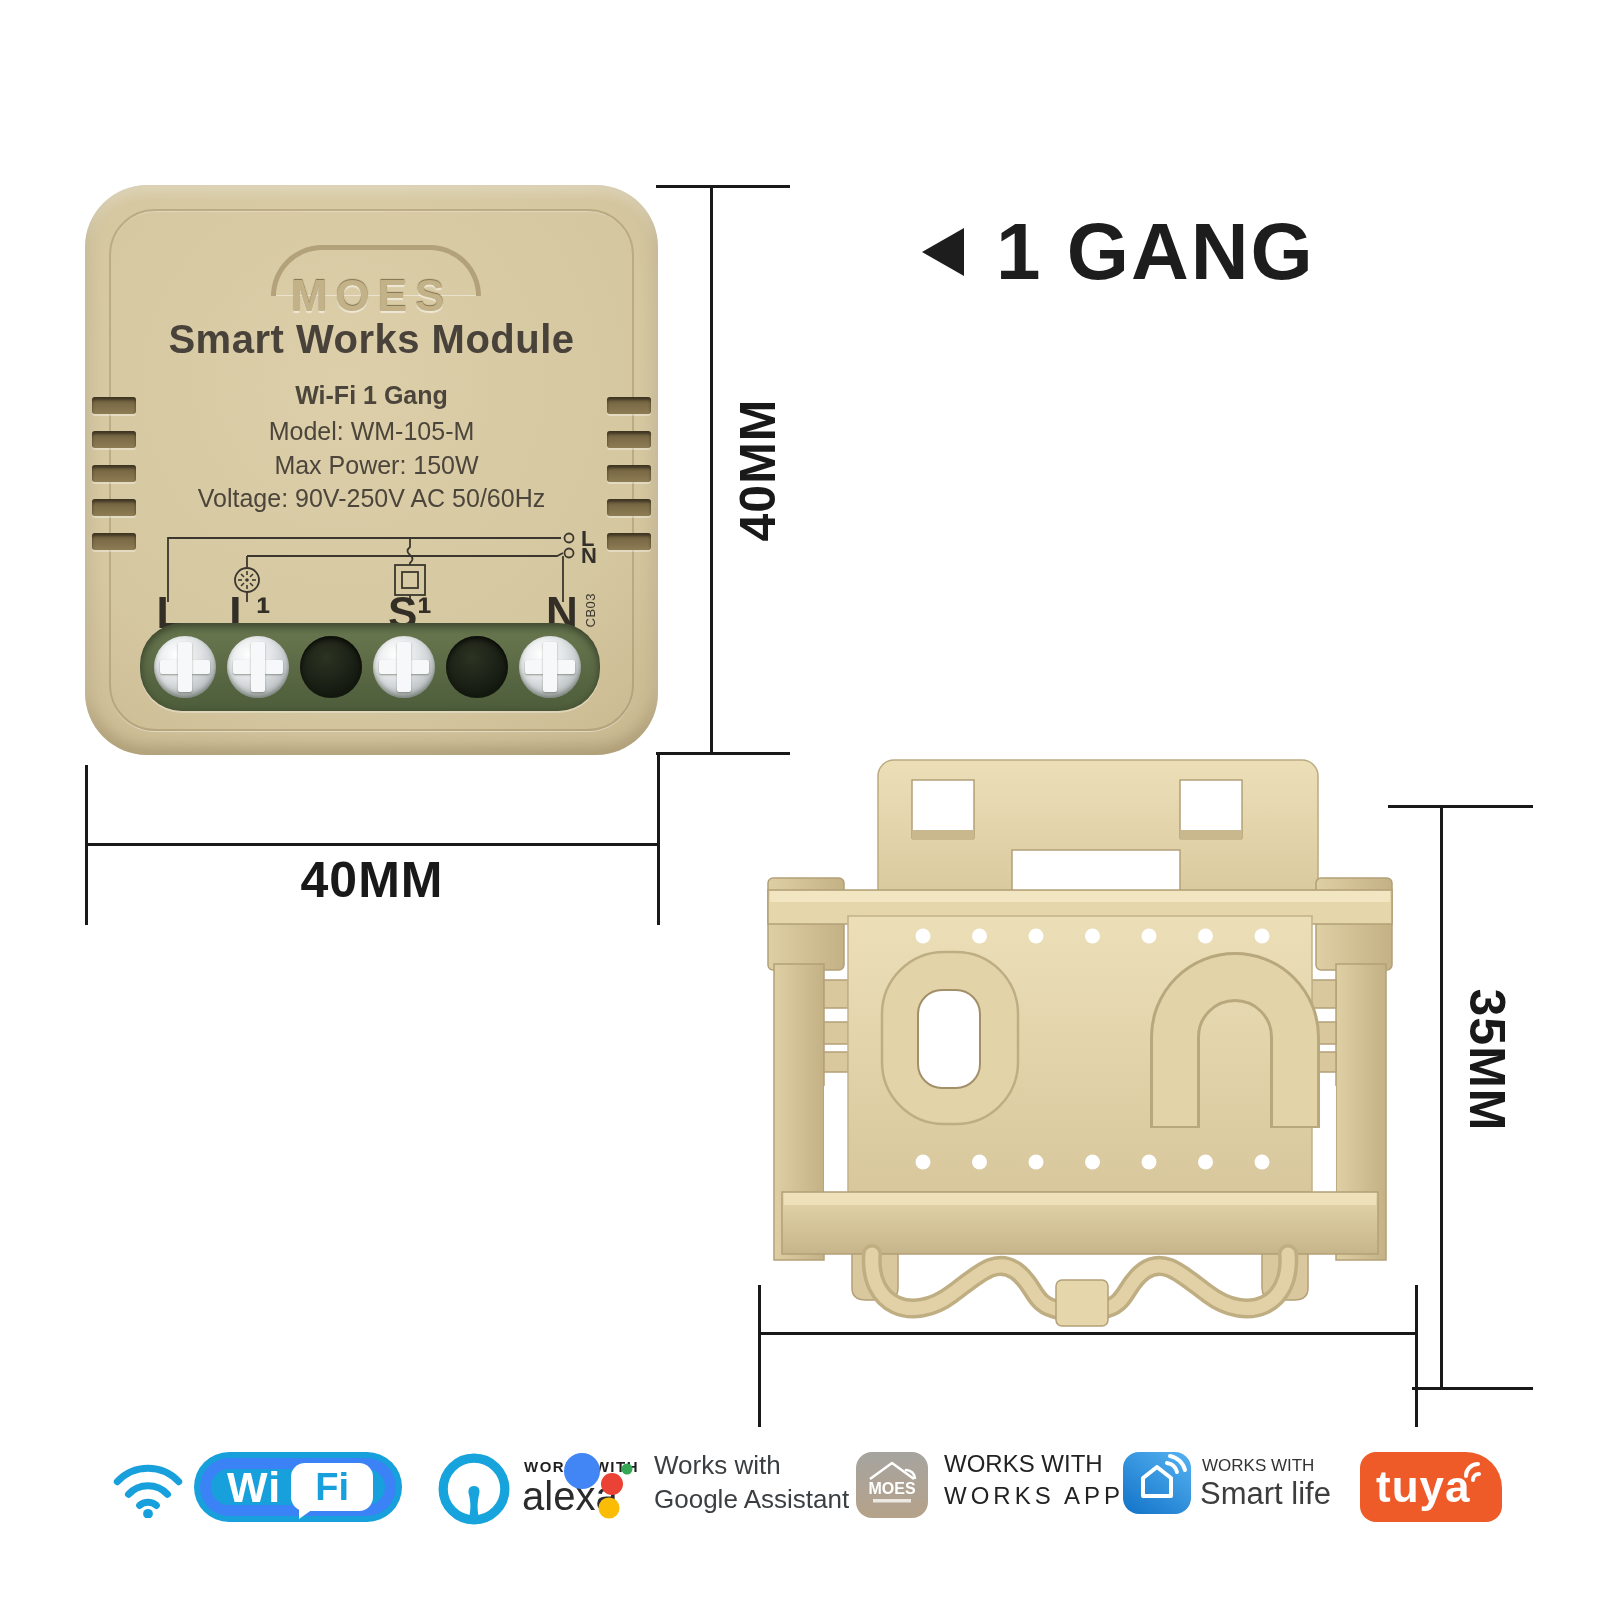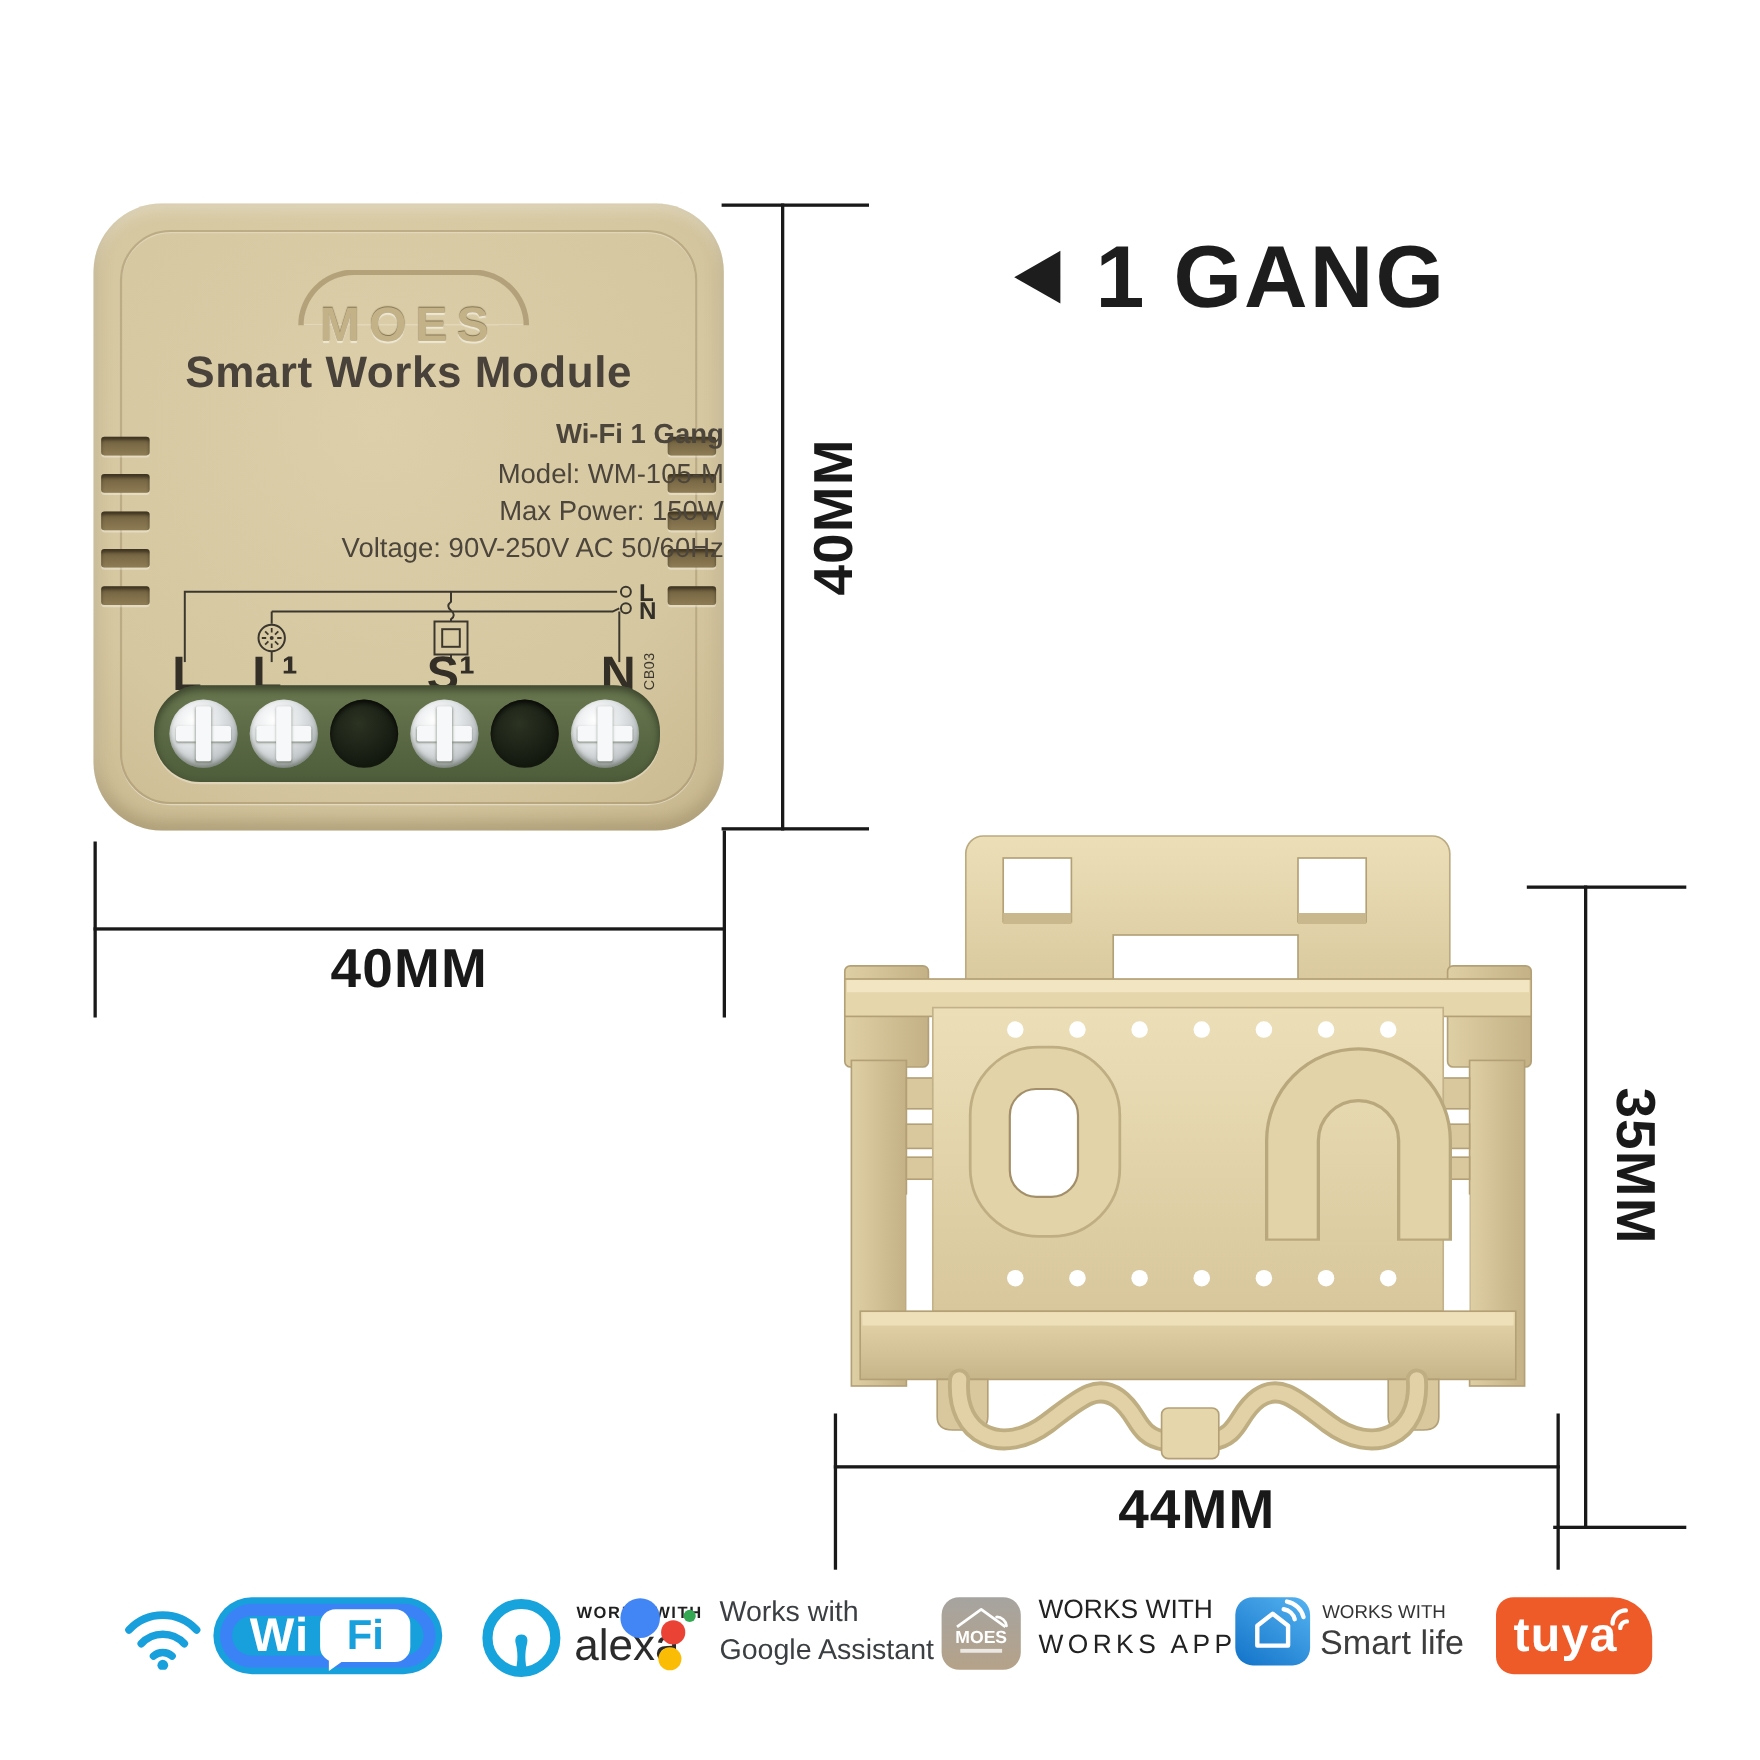--- a/index.html
+++ b/index.html
@@ -16,21 +16,21 @@
     background:linear-gradient(#6e5e3c,#8d7c54);
     box-shadow:inset 0 3px 3px rgba(0,0,0,.45), 0 2px 0 rgba(255,255,255,.35);}
   .moes-arc{position:absolute;left:186px;top:60px;width:200px;height:46px;
     border:5px solid rgba(148,128,88,.55);border-bottom:none;border-radius:100px 100px 0 0;
     box-shadow:0 -1px 0 rgba(255,255,255,.45) inset;}
   .moes-word{position:absolute;left:0;right:0;top:86px;text-align:center;
     font-size:44px;font-weight:700;letter-spacing:8px;color:#c3b187;
     text-shadow:0 -1px 1px rgba(98,82,50,.75), 0 2px 1px rgba(255,255,255,.55);}
   .dev-title{position:absolute;left:0;right:0;top:132px;text-align:center;
     font-size:40px;font-weight:700;color:#49423a;letter-spacing:.5px;}
-  .dev-spec{position:absolute;left:0;right:0;text-align:right;color:#4c453b;}
+  .dev-spec{position:absolute;left:0;right:0;text-align:center;color:#4c453b;}
   .spec0{top:196px;font-size:25px;font-weight:700;}
   .spec1{top:232px;font-size:25px;font-weight:400;}
   .spec2{top:266px;font-size:25px;font-weight:400;padding-left:10px;}
   .spec3{top:299px;font-size:25px;font-weight:400;}
   .diagram{position:absolute;left:70px;top:335px;}
   .term-label{position:absolute;font-size:44px;font-weight:600;color:#332f27;top:403px;transform:translateX(-50%);}
   .cb03{position:absolute;left:478px;top:408px;width:54px;font-size:13px;color:#3b372e;
     transform:rotate(-90deg);transform-origin:center;letter-spacing:.5px;}
   .tblock{position:absolute;left:55px;top:438px;width:460px;height:88px;border-radius:42px;
     background:linear-gradient(#6a7950,#4d5c3a);box-shadow:inset 0 4px 8px rgba(0,0,0,.45), 0 2px 0 rgba(255,255,255,.3);}
@@ -161,21 +161,20 @@
   <div class="dim-label" style="left:262px;top:850px">40MM</div>
 
   <div class="dl" style="left:1440px;top:805px;width:3px;height:585px"></div>
   <div class="dl" style="left:1388px;top:805px;width:145px;height:3px"></div>
   <div class="dl" style="left:1412px;top:1387px;width:121px;height:3px"></div>
   <div class="dim-label" style="left:1377px;top:1030px;transform:rotate(90deg)">35MM</div>
 
   <div class="dl" style="left:758px;top:1332px;width:660px;height:3px"></div>
   <div class="dl" style="left:758px;top:1285px;width:3px;height:142px"></div>
   <div class="dl" style="left:1415px;top:1285px;width:3px;height:142px"></div>
-  <div class="dim-label" style="left:978px;top:1342px">44MM</div>
 
   <div class="gang">
     <div class="tri"></div>
     <div class="txt">1 GANG</div>
   </div>
 
   <svg style="position:absolute;left:760px;top:750px" width="640" height="580" viewBox="0 0 640 580">
     <defs>
       <linearGradient id="g1" x1="0" y1="0" x2="0" y2="1">
         <stop offset="0" stop-color="#ecdfb8"></stop>

